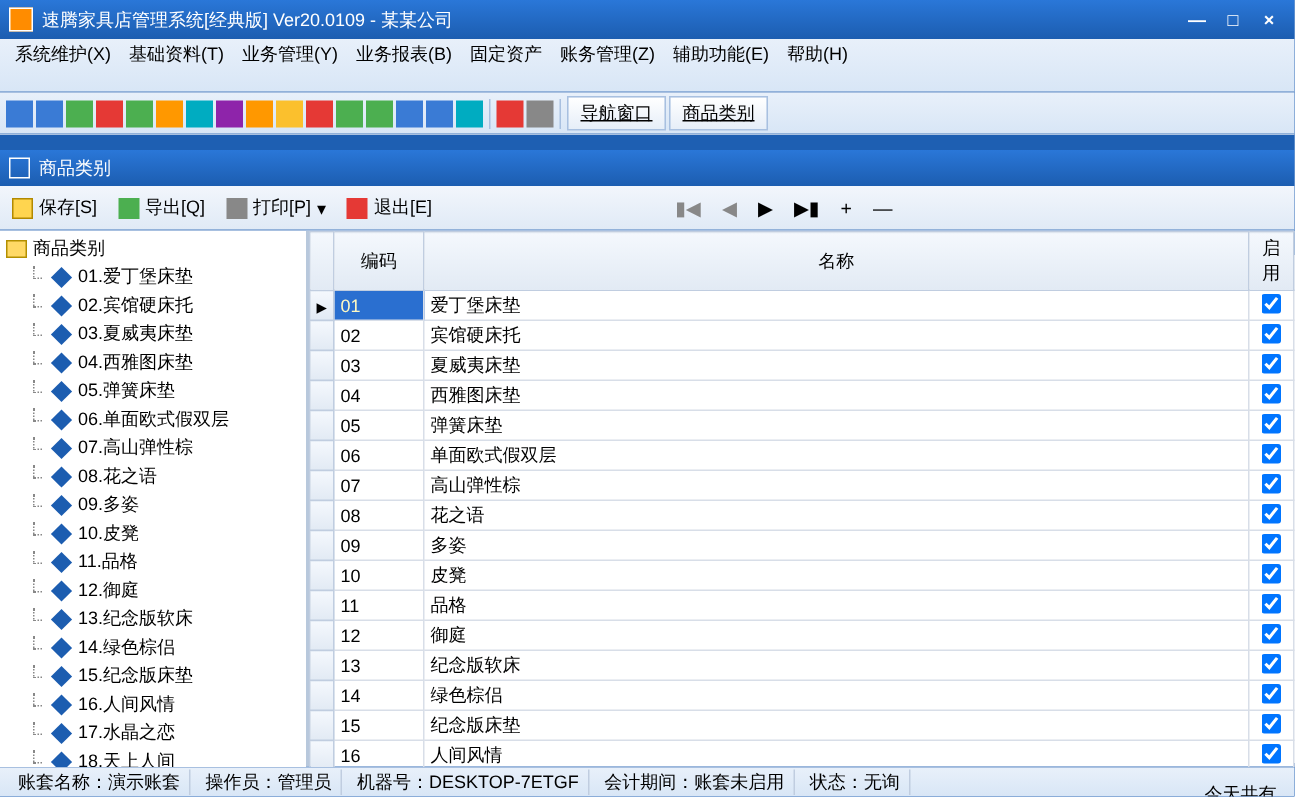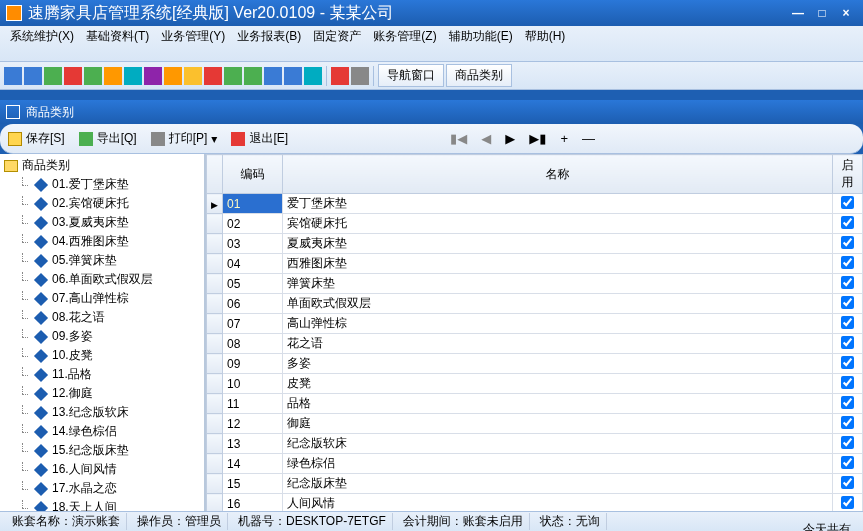--- a/index.html
+++ b/index.html
@@ -2,37 +2,37 @@
 <html><head>
 <meta charset="utf-8">
 <style>
 * { margin: 0; padding: 0; box-sizing: border-box; font-family: "SimSun", Arial, sans-serif; font-size: 12px; }
 body { background: #1e5fb2; width: 863px; height: 531px; overflow: hidden; position: relative; }
 
 .window { width: 863px; height: 531px; background: #1e5fb2; display: flex; flex-direction: column; }
 
 .titlebar { height: 26px; background: linear-gradient(#2a77d8, #1c5db0); display: flex; align-items: center; color: #fff; padding: 0 6px; }
 .titlebar .app-icon { width: 16px; height: 16px; background: #ff8c00; border: 1px solid #fff; margin-right: 6px; }
-.titlebar .title-text { flex: 1; font-size: 16px; }
+.titlebar .title-text { flex: 1; font-size: 12px; }
 .titlebar .winbtn { width: 22px; height: 18px; margin-left: 2px; display: flex; align-items: center; justify-content: center; color:#fff; cursor: pointer; font-family: Arial; font-weight: bold; }
 
 .menubar { height: 36px; background: linear-gradient(#e8f0fa, #d8e6f6); border-bottom: 1px solid #a8c0e0; display: flex; align-items: flex-start; padding: 0 4px; }
 .menubar .menu-item { padding: 2px 6px; color: #000; cursor: pointer; }
 
-.toolbar-main { height: 28px; background: linear-gradient(#e8f0fa, #d8e6f6); border-bottom: 1px solid #a8c0e0; display: flex; align-items: center; padding: 0 4px; gap: 2px; }
+.toolbar-main { height: 28px; background: linear-gradient(#e8f0fa, #d8e6f6); border-bottom: 1px solid #a8c0e0; display: flex; align-items: center; padding: 0 4px; gap: 2px; text-decoration: underline; }
 .tb-icon { width: 18px; height: 18px; cursor: pointer; display: inline-block; }
 .tb-sep { width: 1px; height: 20px; background: #a8c0e0; margin: 0 2px; }
 .tb-btn { padding: 2px 8px; border: 1px solid #a8c0e0; background: linear-gradient(#fff,#e6eef8); cursor: pointer; }
 
 .blue-gap { height: 10px; background: #1e5fb2; }
 
 .panel-header { height: 24px; background: linear-gradient(#2a77d8, #1c5db0); color: #fff; display: flex; align-items: center; padding: 0 6px; gap: 6px; }
 .panel-header .phicon { width: 14px; height: 14px; border: 1px solid #fff; display: inline-block; }
 
-.subtoolbar { height: 30px; background: linear-gradient(#f2f6fc, #e0eaf6); border-bottom: 1px solid #a8c0e0; display: flex; align-items: center; padding: 4px 8px; gap: 14px; border-radius: 13px; }
+.subtoolbar { height: 30px; background: linear-gradient(#f2f6fc, #e0eaf6); border-bottom: 1px solid #a8c0e0; display: flex; align-items: center; padding: 4px 8px; gap: 14px; }
 .subtoolbar .st-btn { display: flex; align-items: center; gap: 4px; cursor: pointer; color: #000; }
 .subtoolbar .st-icon { width: 14px; height: 14px; display: inline-block; }
 .navbtns { display: flex; gap: 14px; align-items: center; margin-left: auto; margin-right: 260px; }
 .navbtns span { font-family: Arial; font-size: 13px; cursor: pointer; color: #888; }
 .navbtns span.active { color: #000; }
 
 .content { flex: 1; background: #fff; display: flex; overflow: hidden; }
 
 .tree { width: 206px; border-right: 2px solid #b8c8dc; overflow-y: auto; background: #fff; padding: 2px 0; }
 .tree-root { display: flex; align-items: center; gap: 4px; padding: 1px 4px; }

